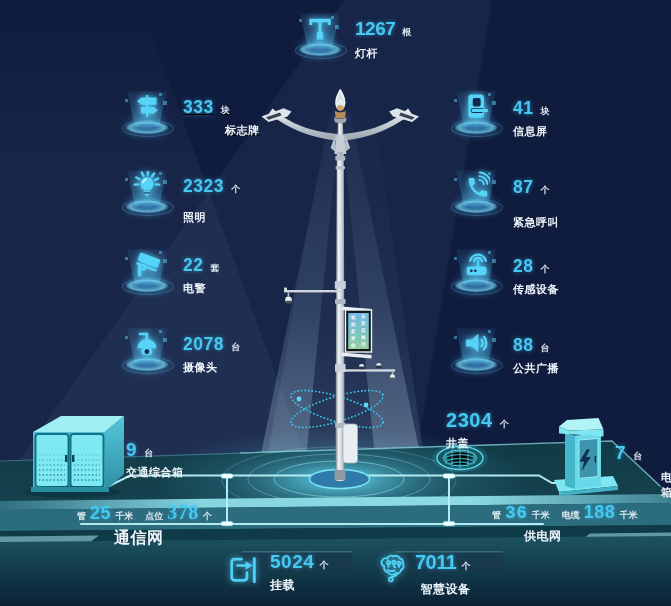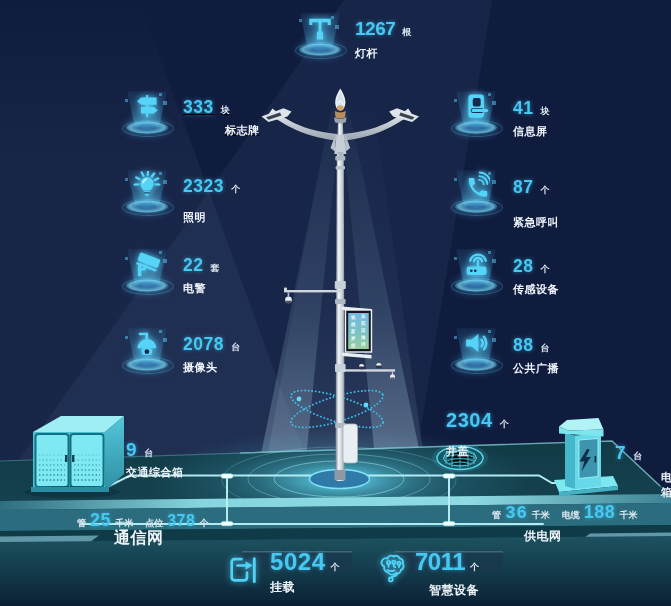--- a/index.html
+++ b/index.html
@@ -468,43 +468,43 @@
       <span class="unit">台</span>
     </div>
   <div class="lbl" style="margin-top:8px;">公共广播</div>
 </div>
 
 <div class="stat" style="left:446px;top:411px;">
   <div class="nrow">
       <span class="num n" style="font-size:20px;line-height:15px;">2304</span>
       <span class="unit">个</span>
     </div>
-  <div class="lbl" style="margin-top:15px;">井盖</div>
+  <div class="lbl" style="margin-top:7px;">井盖</div>
 </div>
 <div class="stat" style="left:126px;top:441px;">
   <div class="nrow">
       <span class="num n" style="font-size:19px;">9</span>
       <span class="unit">台</span>
     </div>
   <div class="lbl" style="margin-top:7px;">交通综合箱</div>
 </div>
 <div class="stat" style="left:615px;top:444px;">
   <div class="nrow">
       <span class="num n" style="font-size:19px;">7</span>
       <span class="unit">台</span>
     </div>
   <div class="lbl" style="margin-top:9px;padding-left:46px;">电箱</div>
 </div>
 
 <div class="abs" style="left:77px;top:505px;display:flex;align-items:baseline;gap:4px;">
   <span class="unit">管</span>
-    <span class="num" style="font-size:18px;line-height:14px;margin-top:8px;">25</span>
+    <span class="num" style="font-size:18px;line-height:14px;">25</span>
     <span class="unit">千米</span>
   <span class="unit" style="margin-left:8px;">点位</span>
-    <span class="num" style="font-size:16px;line-height:14px;">378</span>
+    <span class="num" style="font-size:20px;line-height:14px;font-family:Liberation Serif, serif;">378</span>
     <span class="unit">个</span>
 </div>
 <div class="lbl abs" style="left:114px;top:528px;font-size:16px;">通信网</div>
 <div class="abs" style="left:492px;top:505px;display:flex;align-items:baseline;gap:4px;">
   <span class="unit">管</span>
     <span class="num" style="font-size:18px;line-height:14px;font-family:Liberation Mono, monospace;">36</span>
     <span class="unit">千米</span>
   <span class="unit" style="margin-left:8px;">电缆</span>
     <span class="num" style="font-size:18px;line-height:14px;">188</span>
     <span class="unit">千米</span>
@@ -517,37 +517,37 @@
 <svg class="abs" style="left:229px;top:556px;filter:drop-shadow(0 0 3px rgba(80,210,250,.8));" width="32" height="32" viewBox="0 0 32 32">
   <g fill="none" stroke="#4fd2f6" stroke-width="2.7" stroke-linecap="round">
     <path d="M18,16.5 V21.3 Q18,24.3 15,24.3 H5.7 Q2.7,24.3 2.7,21.3 V6.2 Q2.7,3.2 5.7,3.2 H12.5"></path>
     <path d="M8.5,9.5 H16.5"></path>
     <path d="M25.3,2.8 V25.8" stroke-width="2.9"></path>
   </g>
   <polygon points="16.5,5.3 23.6,9.5 16.5,13.7" fill="#4fd2f6"></polygon>
 </svg>
 <div class="abs" style="left:270px;top:551px;">
   <div style="display:flex;align-items:baseline;gap:5px;position:relative;top:2.4px;">
-      <span class="num" style="font-size:24px;line-height:18px;">5024</span>
+      <span class="num" style="font-size:19px;line-height:18px;">5024</span>
       <span class="unit">个</span>
     </div>
   <div class="lbl" style="margin-top:7px;font-size:12px;">挂载</div>
 </div>
 
 <svg class="abs" style="left:378px;top:551px;filter:drop-shadow(0 0 3px rgba(80,210,250,.8));" width="32" height="32" viewBox="0 0 32 32">
   <g fill="none" stroke="#4fd2f6" stroke-width="1.9" stroke-linecap="round">
     <path d="M9.5,7.5 A3.6,3.6 0 0 1 15.5,5.6 A3.8,3.8 0 0 1 21.5,7.2 A4,4 0 0 1 24.8,12.5 A4.2,4.2 0 0 1 23,18.9 A4.5,4.5 0 0 1 17.5,22.6 A5.5,5.5 0 0 1 10,21.5 A5,5 0 0 1 6.2,15.5 A4,4 0 0 1 9.5,7.5 Z"></path>
     <circle cx="10.5" cy="11.5" r="1.6"></circle>
     <circle cx="15.8" cy="11.3" r="1.6"></circle>
     <circle cx="21" cy="12.3" r="1.6"></circle>
     <path d="M10.5,13.2 V15.8 M15.8,13 V14.8 Q15.8,16.3 17.3,16.3 M21,14 V16"></path>
     <path d="M9.5,19 Q13,21 16.5,19.3"></path>
     <path d="M18.5,21.5 Q20,24.5 16,25.2 Q13.6,25.7 13.6,26.8"></path>
   </g>
   <circle cx="12.8" cy="28.4" r="1.9" fill="none" stroke="#4fd2f6" stroke-width="1.8"></circle>
 </svg>
 <div class="abs" style="left:415px;top:551px;">
   <div style="display:flex;align-items:baseline;gap:5px;position:relative;top:2.4px;">
-      <span class="num" style="font-size:24px;line-height:18px;letter-spacing:-0.5px;">7011</span>
+      <span class="num" style="font-size:20px;line-height:18px;letter-spacing:-0.5px;">7011</span>
       <span class="unit">个</span>
     </div>
   <div class="lbl" style="margin-top:10px;font-size:12px;text-align:right;">智慧设备</div>
 </div>
 
 </body></html>

